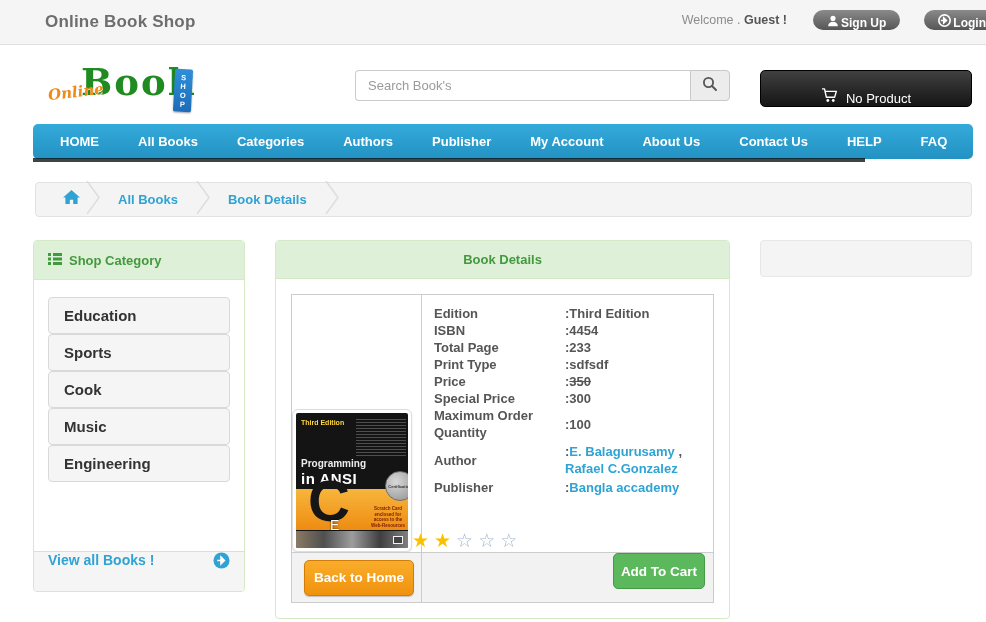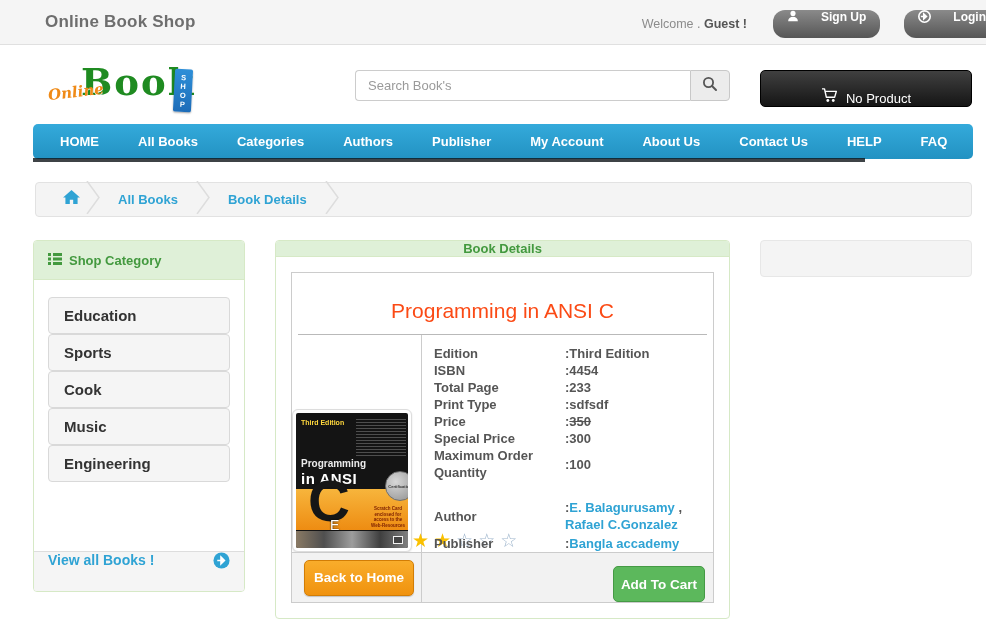--- a/index.html
+++ b/index.html
@@ -5,22 +5,22 @@
   * { margin:0; padding:0; box-sizing:border-box; }
   body { background:#fff; font-family:"Liberation Sans", sans-serif; }
   #page { position:relative; width:986px; height:622px; background:#fff; overflow:hidden; }
 
   
   .topbar { position:absolute; left:0; top:0; width:986px; height:45px; background:#f5f5f5; border-bottom:1px solid #e0e0e0; }
   .topbar-title { position:absolute; left:45px; top:12px; font-size:17px; font-weight:bold; color:#6e6e6e; letter-spacing:.2px; }
   .topbar-right { position:absolute; right:-14px; top:10px; display:flex; align-items:center; }
   .welcome { font-size:12.5px; color:#8c8c8c; margin-right:26px; white-space:pre; }
   .welcome b { color:#555; }
-  .pill { display:flex; align-items:flex-start; gap:22px; background:linear-gradient(#8a8a8a,#565656); color:#fff;
-          font-size:12px; font-weight:bold; height:28px; padding:0 14px; border-radius:12px; border:none;
+  .pill { display:flex; align-items:flex-end; gap:2px; background:linear-gradient(#8a8a8a,#565656); color:#fff;
+          font-size:12px; font-weight:bold; height:20px; padding:0 14px; border-radius:12px; border:none;
           cursor:pointer; font-family:inherit; }
   .pill + .pill { margin-left:24px; }
 
   
   .logo { position:absolute; left:48px; top:66px; width:160px; height:50px; cursor:pointer; }
   .logo-online { position:absolute; left:0; top:17px; z-index:2; font-family:"DejaVu Serif",serif; font-style:italic;
                  font-weight:bold; font-size:15px; color:#ef8a17; transform:rotate(-7deg); text-shadow:0 1px 0 #fff; }
   .logo-book { position:absolute; left:33px; top:-6px; font-family:"DejaVu Serif",serif; font-weight:bold;
                font-size:37px; color:#1f8b21; letter-spacing:2px; }
   .logo-shop { position:absolute; left:126px; top:3px; width:18px; height:43px; background:linear-gradient(#2e8fd8,#1d6cb8);
@@ -108,21 +108,21 @@
   .details-cell { flex:1; padding:10px 8px 0 12px; }
   .drow { display:flex; line-height:17px; font-size:13px; font-weight:bold; color:#555; }
   .dlabel { flex:0 0 131px; }
   .dval { flex:1; }
   .strike { text-decoration:line-through; }
   .blue { color:#2fa3d4; cursor:pointer; text-decoration:none; }
   .vcenter { align-self:center; }
 
   .box-foot { border-top:1px solid #ccc; background:#f2f2f2; height:50px; display:flex; align-items:stretch; }
   .foot-left { width:130px; border-right:1px solid #ccc; display:flex; align-items:center; padding-left:12px; }
-  .foot-right { flex:1; display:flex; align-items:flex-end; justify-content:flex-end; padding-right:8px; }
+  .foot-right { flex:1; display:flex; align-items:flex-start; justify-content:flex-end; padding-right:8px; }
   .btn-home { width:110px; height:36px; background:linear-gradient(#f9ad2b,#f0920e); border:1px solid #d27d05;
               border-radius:5px; color:#fff; font-size:13.5px; font-weight:bold; cursor:pointer;
               box-shadow:0 1px 1px rgba(0,0,0,.2); font-family:inherit; }
   .btn-cart { width:92px; height:36px; background:#5cb85c; border:1px solid #459a45; border-radius:5px;
               color:#fff; font-size:13.5px; font-weight:bold; cursor:pointer; font-family:inherit; }
 
   #rightwell { position:absolute; left:760px; top:240px; width:212px; height:37px; background:#f4f4f4;
                border:1px solid #e7e7e7; border-radius:4px; }
 </style>
 </head>
@@ -237,24 +237,20 @@
     </div>
   </div>
 
   <div class="panel" id="bookpanel">
     <div class="panel-head">
       <span>Book Details</span>
     </div>
     <div class="book-body">
       <div class="book-box">
 
-        <div class="title-sec">
-          <div class="book-title">Programming in ANSI C</div>
-          <hr>
-        </div>
 
         <div class="content-row">
 
           <div class="img-cell">
             <div class="thumb">
               <div class="cover">
                 <div class="cov-fineprint"></div>
                 <div class="cov-badge">Third Edition</div>
                 <div class="cov-t1">Programming</div>
                 <div class="cov-t2">in ANSI</div>
@@ -294,21 +290,21 @@
               <span class="dval"><span>:</span><span class="strike">350</span></span>
             </div>
             <div class="drow">
               <span class="dlabel">Special Price</span>
               <span class="dval"><span>:</span><span>300</span></span>
             </div>
             <div class="drow">
               <span class="dlabel">Maximum Order Quantity</span>
               <span class="dval vcenter"><span>:</span><span>100</span></span>
             </div>
-            <div class="drow" style="margin-top:18px;">
+            <div class="drow" style="margin-top:2px;">
               <span class="dlabel vcenter">Author</span>
               <span class="dval"><span>:</span><a class="blue">E. Balagurusamy</a><span> , </span><a class="blue">Rafael C.Gonzalez</a></span>
             </div>
             <div class="drow" style="margin-top:2px;">
               <span class="dlabel">Publisher</span>
               <span class="dval"><span>:</span><a class="blue">Bangla accademy</a></span>
             </div>
           </div>
         </div>
 

